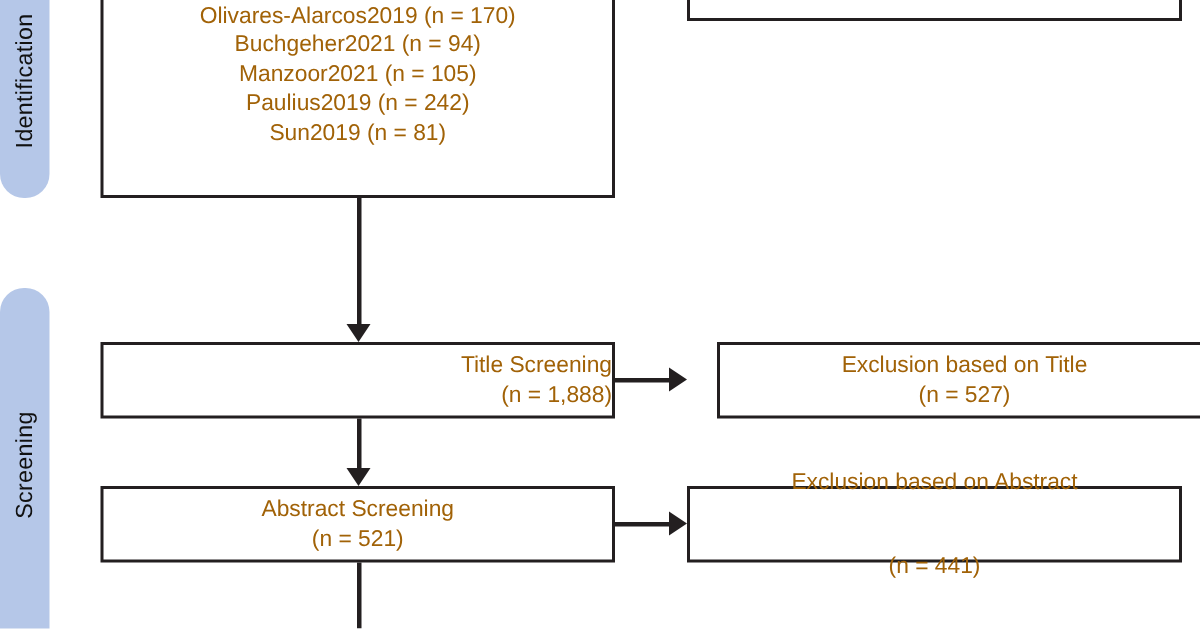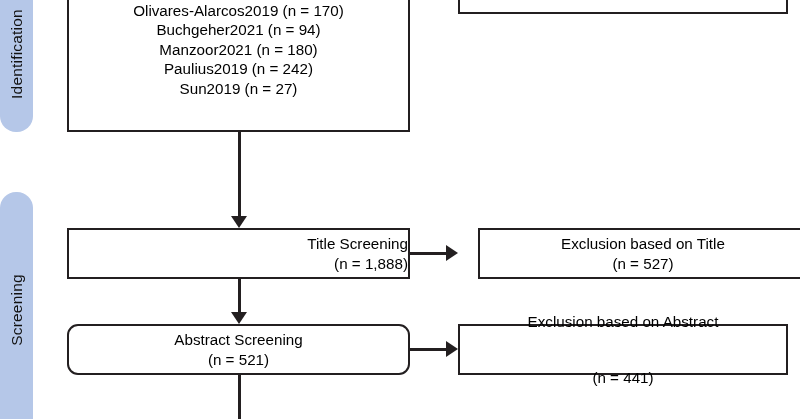--- a/index.html
+++ b/index.html
@@ -67,21 +67,21 @@
     background: #ffffff;
     display: flex;
     flex-direction: column;
     align-items: center;
     justify-content: flex-start;
   }
   .box-line {
     font-size: 15.2px;
     line-height: 19.4px;
     white-space: nowrap;
-    color: #000000;
+    color: #a16207;
   }
   .box-centered {
     justify-content: center;
   }
 
   #box-topright {
     left: 458px;
     top: -54px;
     width: 330px;
     height: 68px;
@@ -103,21 +103,20 @@
     top: 228px;
     width: 343px;
     height: 51px;
     align-items: flex-end;
   }
   #box-abstract-screening {
     left: 67px;
     top: 324px;
     width: 343px;
     height: 51px;
-    border-radius: 11px;
   }
   #box-exclusion-title {
     left: 458px;
     top: 228px;
     width: 330px;
     height: 51px;
     margin-left: 20px;
   }
   #box-exclusion-abstract {
     left: 458px;
@@ -184,23 +183,23 @@
 
   <div class="flow-box" id="box-topright">
     
     
   </div>
 
   <div class="flow-box" id="box-identification">
     <span class="box-line">Records identified from databases:</span>
     <span class="box-line">Olivares-Alarcos2019 (n = 170)</span>
     <span class="box-line">Buchgeher2021 (n = 94)</span>
-    <span class="box-line">Manzoor2021 (n = 180)</span>
+    <span class="box-line">Manzoor2021 (n = 105)</span>
     <span class="box-line">Paulius2019 (n = 242)</span>
-    <span class="box-line">Sun2019 (n = 27)</span>
+    <span class="box-line">Sun2019 (n = 81)</span>
   </div>
 
   <div class="conn-v" id="conn-ident-to-title"></div>
   <div class="arrow-down" id="arrow-ident-to-title"></div>
 
   <div class="flow-box box-centered" id="box-title-screening">
     <span class="box-line">Title Screening</span>
     <span class="box-line">(n = 1,888)</span>
   </div>
 

